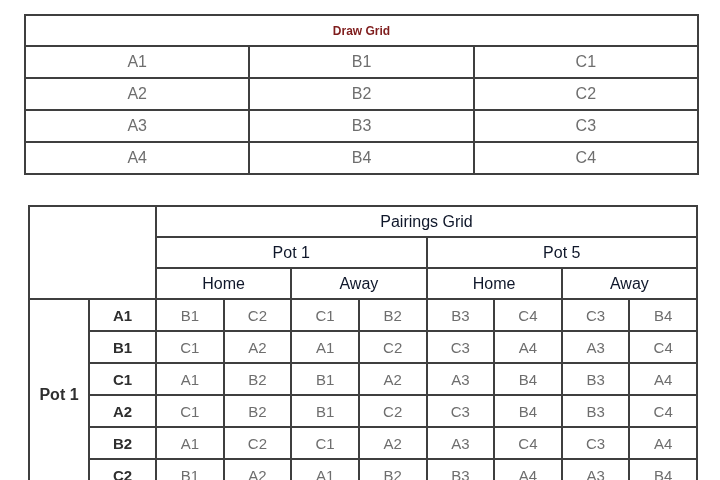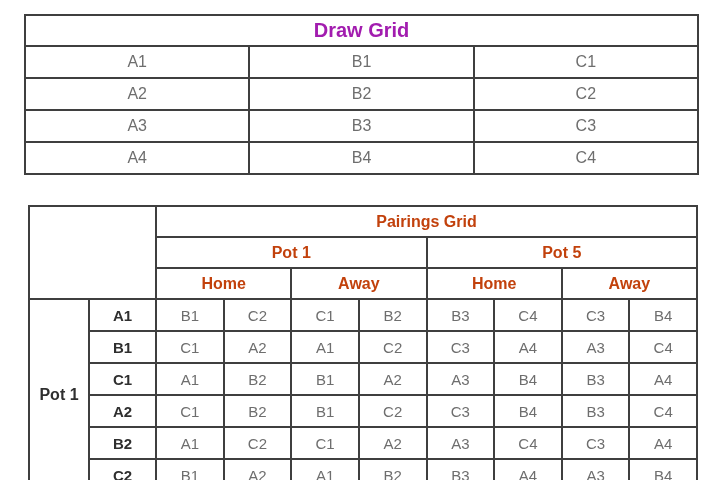--- a/index.html
+++ b/index.html
@@ -24,40 +24,40 @@
     padding: 0;
     overflow: hidden;
   }
   
   .draw-grid {
     width: 675px;
     margin: 14px 0 0 24px;
   }
   .draw-grid th.title-cell {
     height: 29px;
-    font-size: 20px;
+    font-size: 12px;
     font-weight: 700;
-    color: #a21caf;
+    color: #7f1d1d;
   }
   .draw-grid td {
     height: 30px;
     font-size: 16px;
     font-weight: 400;
     color: #6e6e6e;
   }
   
   .pairings-grid {
     width: 670px;
     margin: 30px 0 0 28px;
   }
   .pairings-grid thead th {
     height: 29px;
     font-size: 16px;
-    font-weight: 700;
-    color: #c2410c;
+    font-weight: 400;
+    color: #0f172a;
   }
   .pairings-grid td.corner-cell {
     background: #ffffff;
   }
   .pairings-grid tbody tr {
     height: 32px;
   }
   .pairings-grid tbody th {
     font-size: 15px;
     font-weight: 700;

